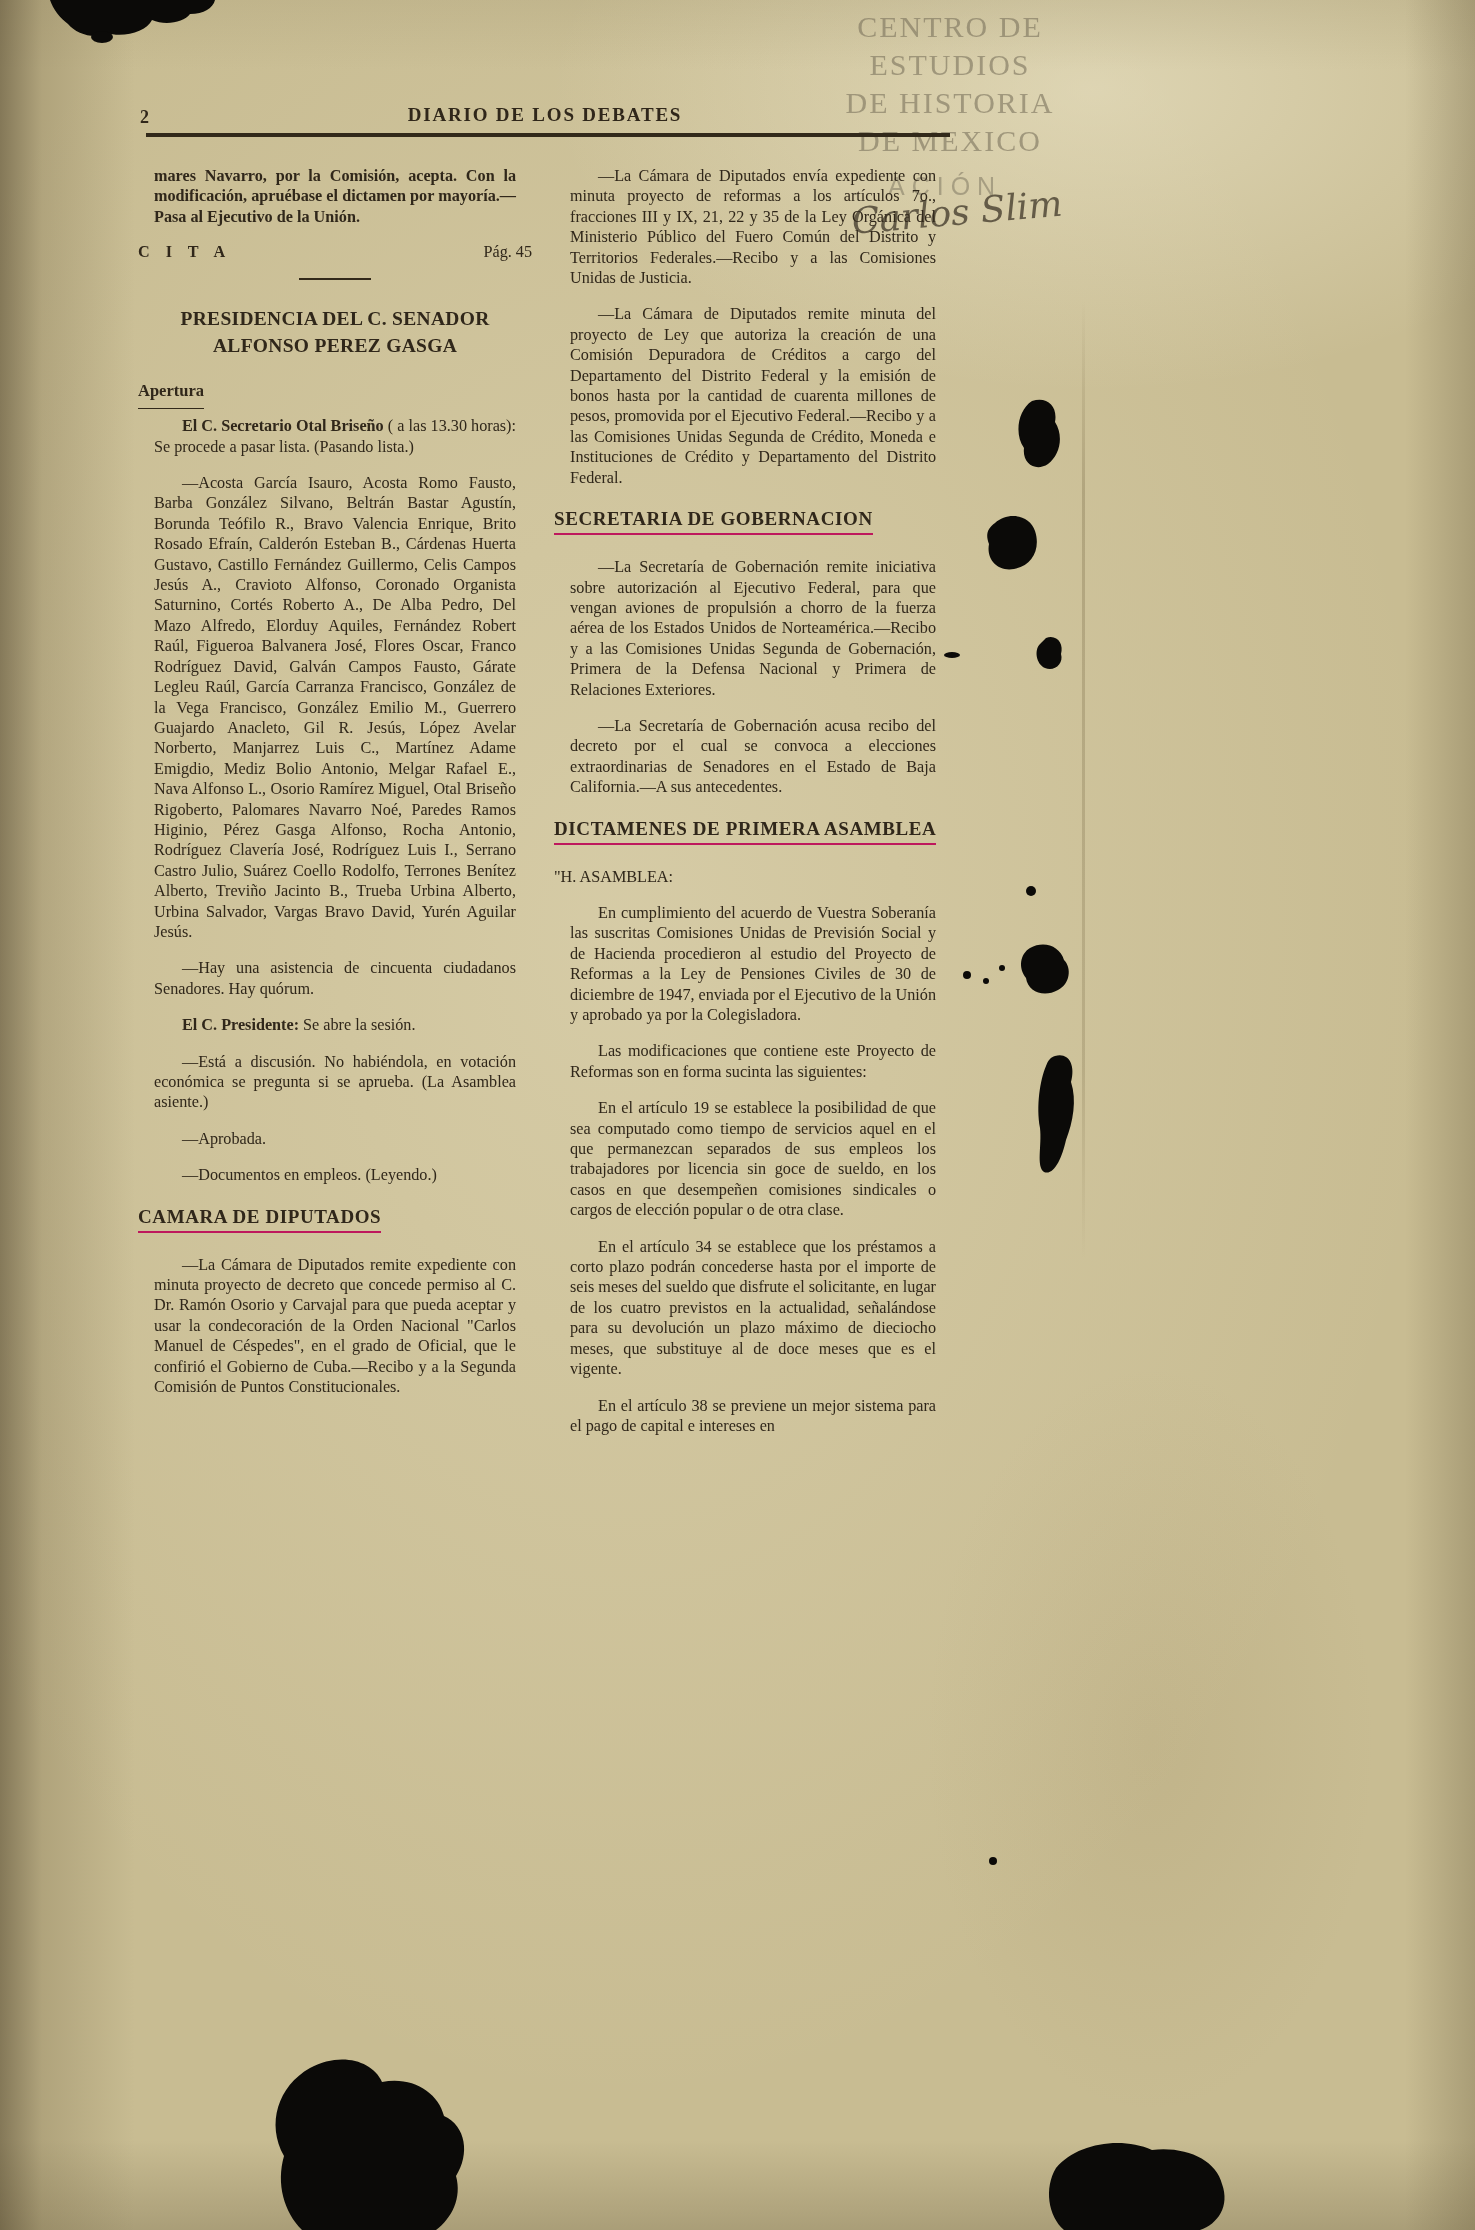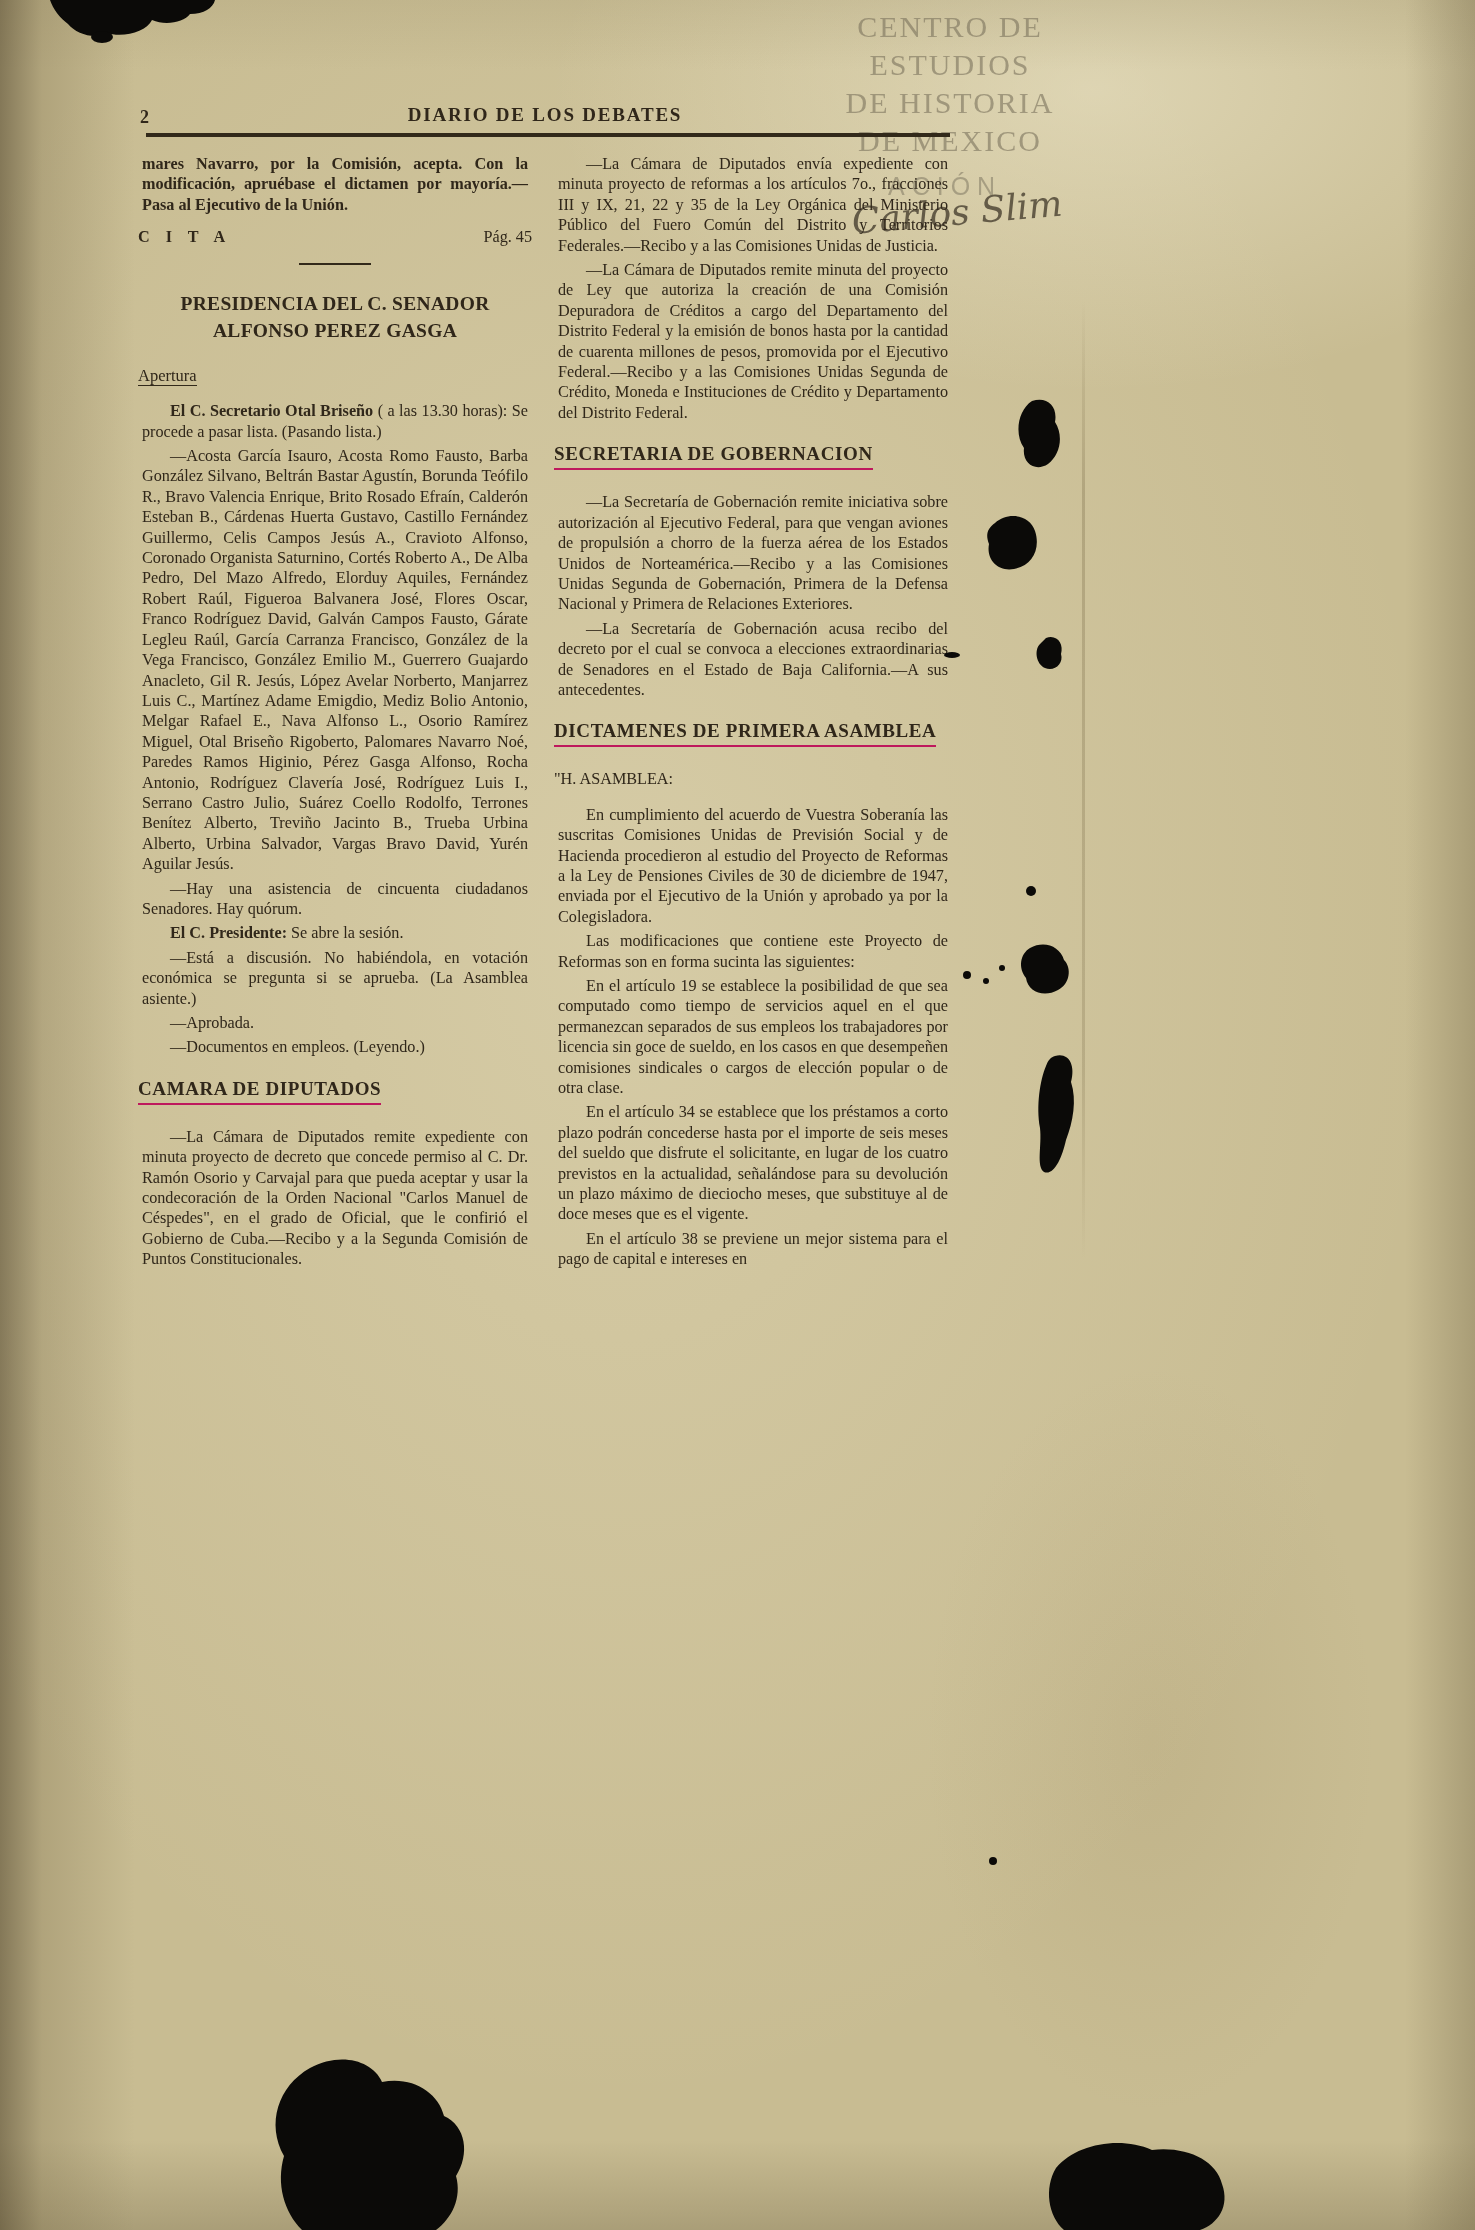--- a/index.html
+++ b/index.html
@@ -28,36 +28,36 @@
   .page-header { position:absolute; top:104px; left:138px; width:814px; }
   .page-number { position:absolute; left:2px; top:3px; font-weight:bold; font-size:18px; }
   .header-title { display:block; text-align:center; font-weight:bold; font-size:19px; letter-spacing:1.8px; }
   .header-rule { position:absolute; top:29px; left:8px; width:804px; height:4px; background:#32291a; }
 
   .columns { position:absolute; top:150px; left:138px; width:814px; display:flex; gap:22px; }
   .col-left  { width:394px; }
   .col-right { width:398px; }
 
   .para {
-    margin:4px; font-size:16.2px; line-height:20.4px; text-align:justify; text-indent:28px;
+    margin:16px; font-size:16.2px; line-height:20.4px; text-align:justify; text-indent:28px;
   }
   .no-indent { text-indent:0; }
   .bold { font-weight:bold; }
   .bold-para { font-weight:bold; }
 
   .cita-row { margin-top:13px; display:flex; justify-content:space-between; align-items:baseline; font-size:16.2px; }
   .cita-label { font-weight:bold; letter-spacing:6px; }
   .divider { margin:16px auto 0; width:72px; border-top:2px solid #32291a; }
 
   .center-head {
     margin:25px 0 0; font-size:19.5px; line-height:27px; font-weight:bold;
     text-align:center; white-space:pre-line; letter-spacing:0.3px;
   }
   .subhead { margin-top:22px; font-size:16.5px; }
-  .subhead span { font-weight:normal; border-bottom:1.5px solid #32291a; padding-bottom:0; }
+  .subhead span { font-weight:bold; border-bottom:1.5px solid #32291a; padding-bottom:8px; }
   .mt { margin-top:15px; }
 
   .section-head { margin:20px 0 22px; font-size:19px; font-weight:bold; letter-spacing:0.6px; }
   .section-head span { border-bottom:2px solid #be185d; padding-bottom:3px; display:inline-block; }
 
   .asamblea { margin:0 0 15px; }
 
   .stamp { position:absolute; top:8px; left:828px; width:244px; text-align:center; pointer-events:none; }
   .stamp-line {
     font-size:30px; line-height:38px; letter-spacing:2px;

